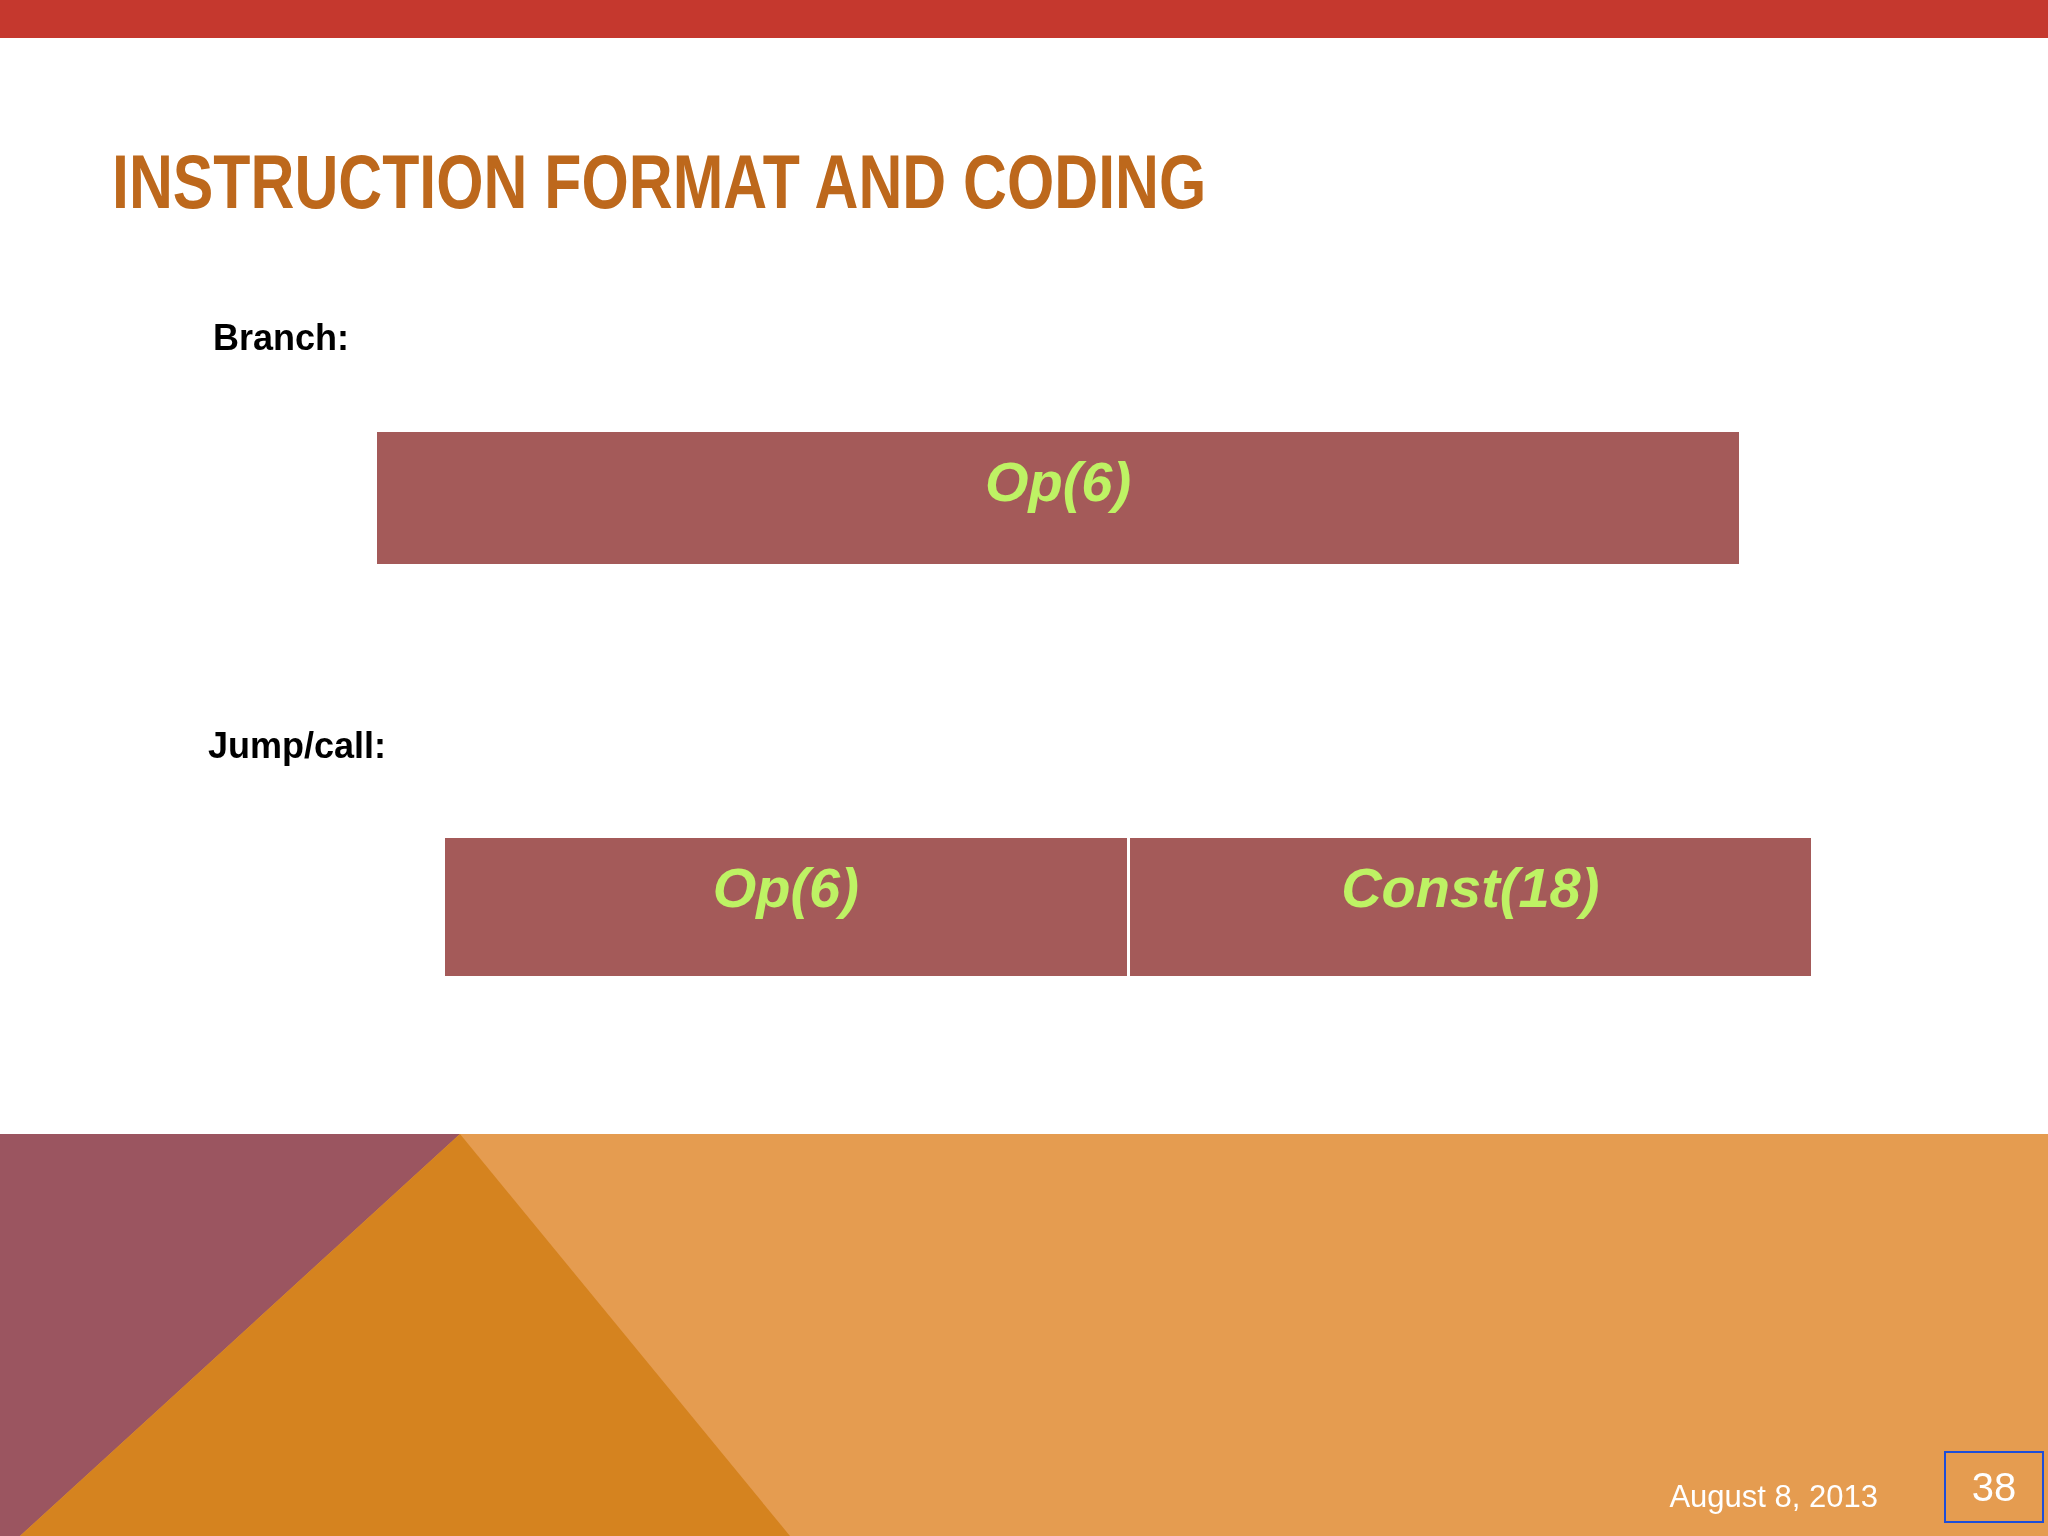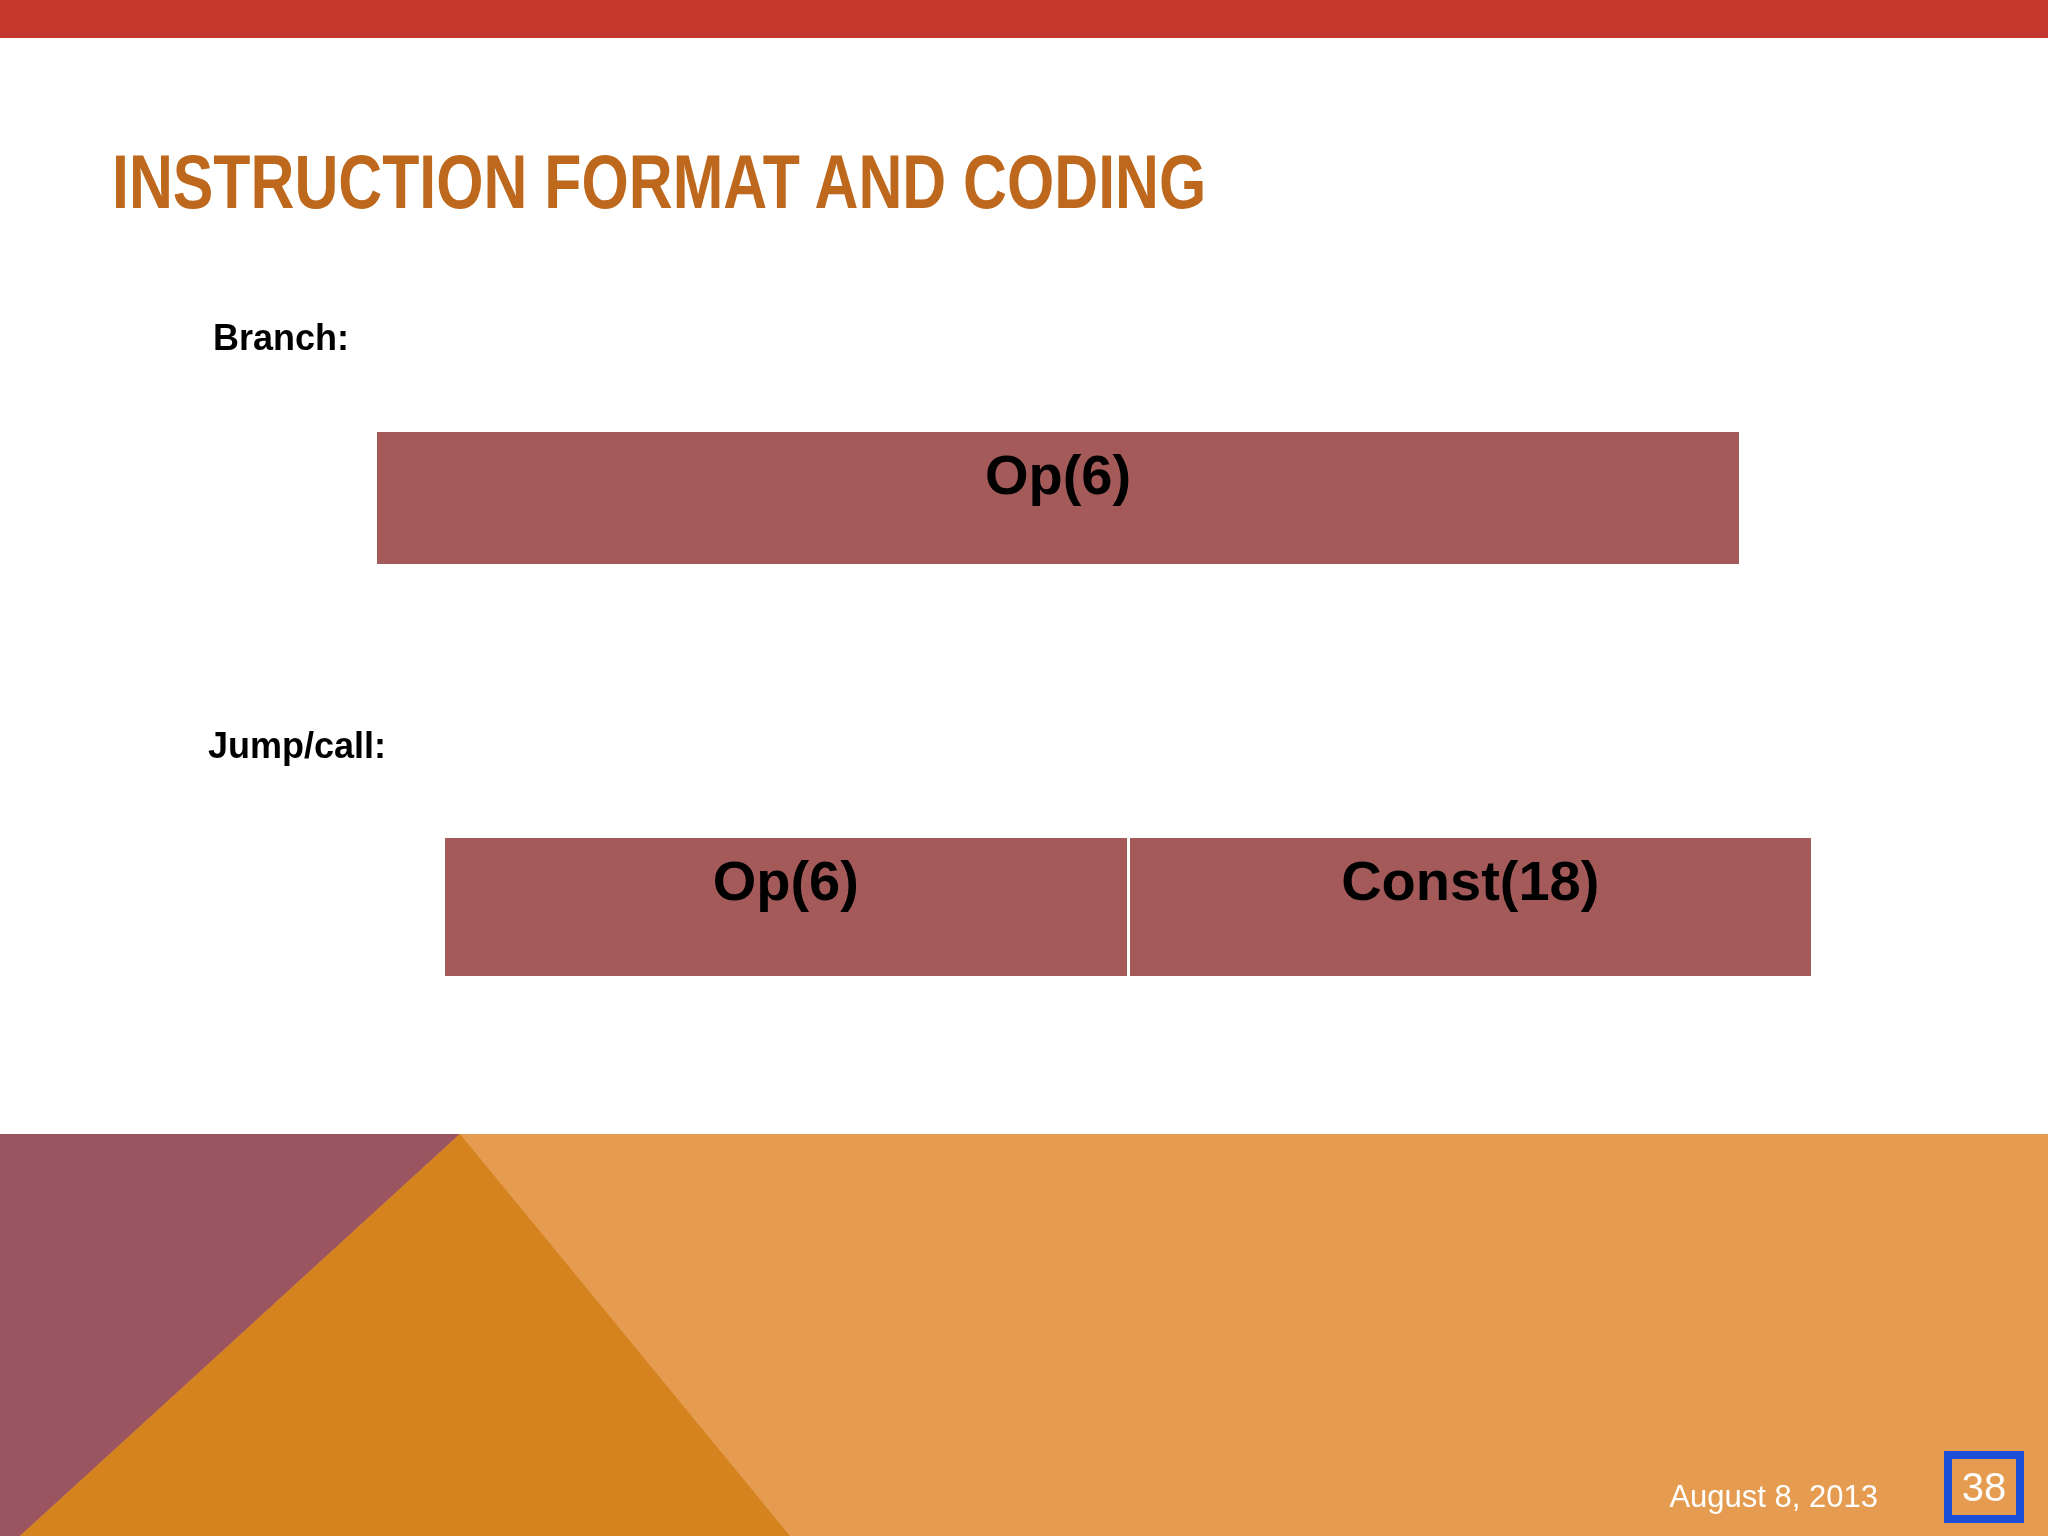--- a/index.html
+++ b/index.html
@@ -60,30 +60,31 @@
     left: 377px; top: 432px;
     width: 1362px; height: 132px;
   }
   .table-jump {
     left: 445px; top: 838px;
     width: 1366px; height: 138px;
   }
   .field-cell {
     flex: 1 1 0;
     background: #a45a59;
-    color: #000000;
+    color: #bef264;
     font-size: 56px;
     font-weight: bold;
     display: flex;
     justify-content: center;
     align-items: flex-start;
-    padding-top: 12px;
+    padding-top: 19px;
     box-sizing: border-box;
     line-height: 1.1;
     white-space: nowrap;
+    font-style: italic;
   }
 
   
   .footer {
     position: absolute;
     left: 0; top: 1134px;
     width: 2048px; height: 402px;
     background: #e59c50;
   }
   .footer-shape {
@@ -108,22 +109,22 @@
     font-size: 31px;
     color: #ffffff;
     white-space: nowrap;
     line-height: 1.2;
   }
 
   
   .page-number-box {
     position: absolute;
     left: 1944px; top: 1451px;
-    width: 80px; height: 72px;
-    border: 8px solid #1d4ed8;
+    width: 100px; height: 72px;
+    border: 2px solid #1d4ed8;
     box-sizing: border-box;
     display: flex;
     align-items: center;
     justify-content: center;
   }
   .page-number {
     font-size: 40px;
     color: #ffffff;
     line-height: 1;
   }

